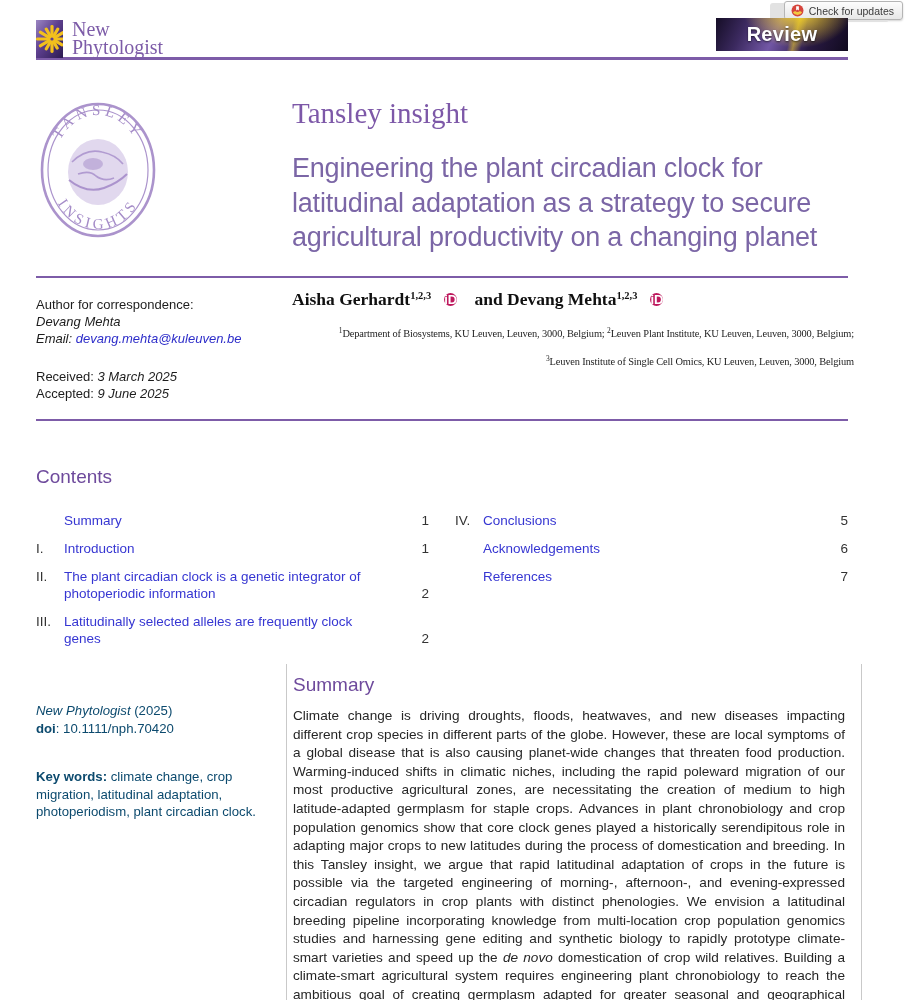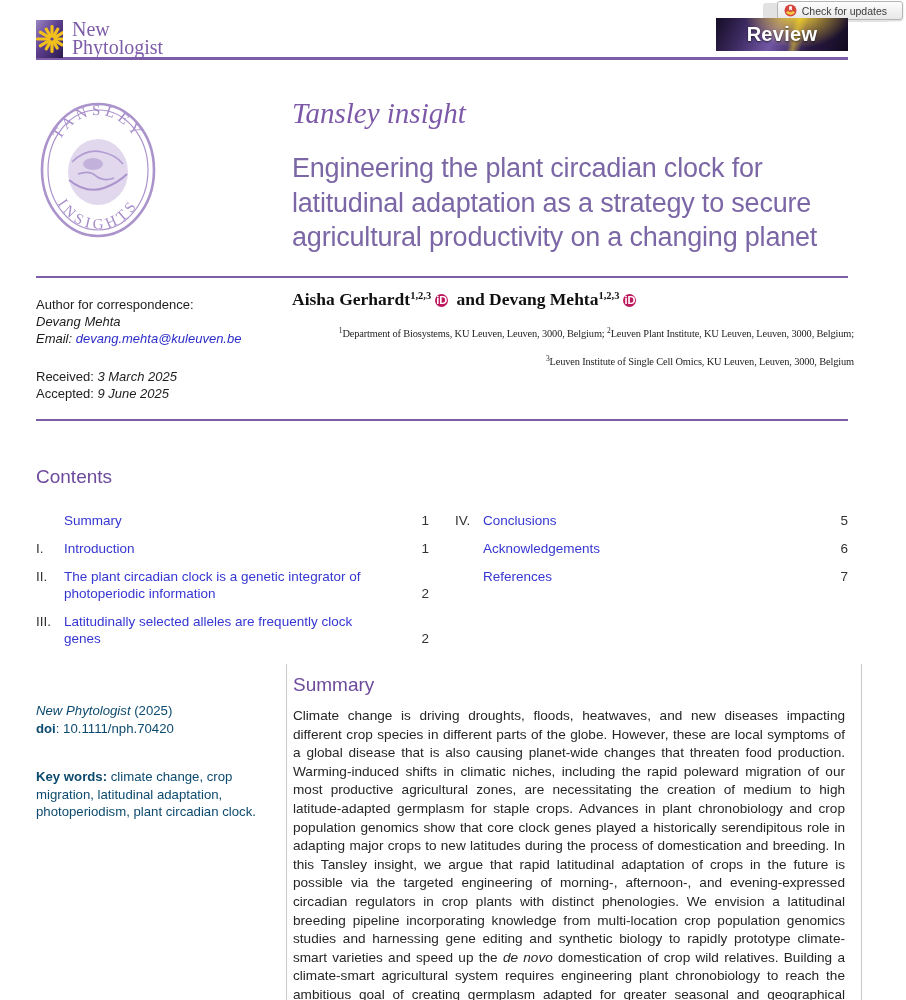--- a/index.html
+++ b/index.html
@@ -1,21 +1,21 @@
 <!DOCTYPE html>
 <html><head>
 <meta charset="utf-8">
 <style>
   * { margin:0; padding:0; box-sizing:border-box; }
   html,body { width:906px; height:1000px; background:#ffffff; overflow:hidden;
               font-family:"Liberation Sans", sans-serif; color:#262626; position:relative; }
 
   
   .badge { position:absolute; top:1px; right:3px; display:flex; align-items:center; gap:5px;
-           padding:2px 15px 2px 6px; background:linear-gradient(#fdfdfd,#e7e7e7);
+           padding:2px 8px 2px 6px; background:linear-gradient(#fdfdfd,#e7e7e7);
            border:1px solid #b5b5b5; border-radius:3px; box-shadow:-14px 2px 0 0 #e2e2e2, 0 1px 2px rgba(0,0,0,.18);
            font-size:10.5px; color:#3b3b3b; cursor:pointer; }
   .crossmark { width:13px; height:13px; display:block; }
 
   
   .masthead { position:absolute; left:36px; top:18px; width:812px; height:42px;
               border-bottom:3px solid #7d5ca8; }
   .np-logo { position:absolute; left:0; top:2px; width:27px; height:38px; display:block; }
   .np-name { position:absolute; left:36px; top:2px; font-family:"Liberation Serif", serif;
              color:#7d5ca8; font-size:20px; line-height:18px; }
@@ -26,42 +26,42 @@
         background:
           radial-gradient(ellipse 90px 60px at 62% -18%, rgba(249,214,34,.95), rgba(249,214,34,0) 60%),
           linear-gradient(104deg, rgba(249,214,34,0) 56%, rgba(249,214,34,.5) 60%, rgba(249,214,34,0) 66%),
           linear-gradient(115deg, #150d26 0%, #3c2a60 22%, #7257a5 45%, #2a1a44 72%, #100a1e 100%); }
 
   
   .stamp { position:absolute; left:38px; top:99px; width:120px; height:142px; }
 
   
   .kicker { position:absolute; left:292px; top:97px; font-family:"Liberation Serif", serif;
-            font-style:italic; font-size:29px; color:#7d58a8; }
+            font-size:29px; color:#7d58a8; }
   .title  { position:absolute; left:292px; top:151px; width:575px; font-size:27px;
             line-height:34.5px; color:#7b66a6; font-weight:400; letter-spacing:-.2px; }
 
   .rule { position:absolute; left:36px; width:812px; height:2px; background:#7d5ca8; }
   .rule1 { top:276px; } .rule2 { top:419px; }
 
   
   .corr { position:absolute; left:36px; top:296px; width:245px; font-size:13px;
           line-height:17px; color:#1d1d1d; }
   .corr .it { font-style:italic; }
   .email-link { color:#2d2dc9; font-style:italic; text-decoration:none; cursor:pointer; }
   .dates { margin-top:21px; }
 
   
   .authors { position:absolute; left:292px; top:289px; width:562px;
              font-family:"Liberation Serif", serif; }
   .author-line { font-size:17.5px; font-weight:bold; color:#101010; }
   .author-line sup { font-size:10.5px; vertical-align:6px; }
   .orcid { display:inline-flex; width:13px; height:13px; border-radius:50%; background:#be185d;
-           color:#fff; font-family:"Liberation Sans",sans-serif; font-size:11px; font-weight:bold;
-           align-items:center; justify-content:center; margin:0 4px; vertical-align:1px; cursor:pointer; }
+           color:#fff; font-family:"Liberation Sans",sans-serif; font-size:13px; font-weight:bold;
+           align-items:center; justify-content:center; margin:0 13px; vertical-align:1px; cursor:pointer; }
   .affils { margin-top:13px; font-size:10.4px; letter-spacing:-.15px; color:#1d1d1d; }
   .affil-line { white-space:nowrap; line-height:16px; margin-bottom:9px;text-align:right; }
   .affils sup { font-size:7.5px; vertical-align:4px; }
 
   
   .contents { position:absolute; left:36px; top:466px; width:812px; }
   .sect-head { font-size:19px; font-weight:normal; color:#6e4a9c; }
   .toc { display:flex; gap:26px; margin-top:24px; }
   .toc-col { width:393px; }
   .toc-row { display:flex; align-items:flex-start; margin-bottom:11px; font-size:13.5px; line-height:17px; }

